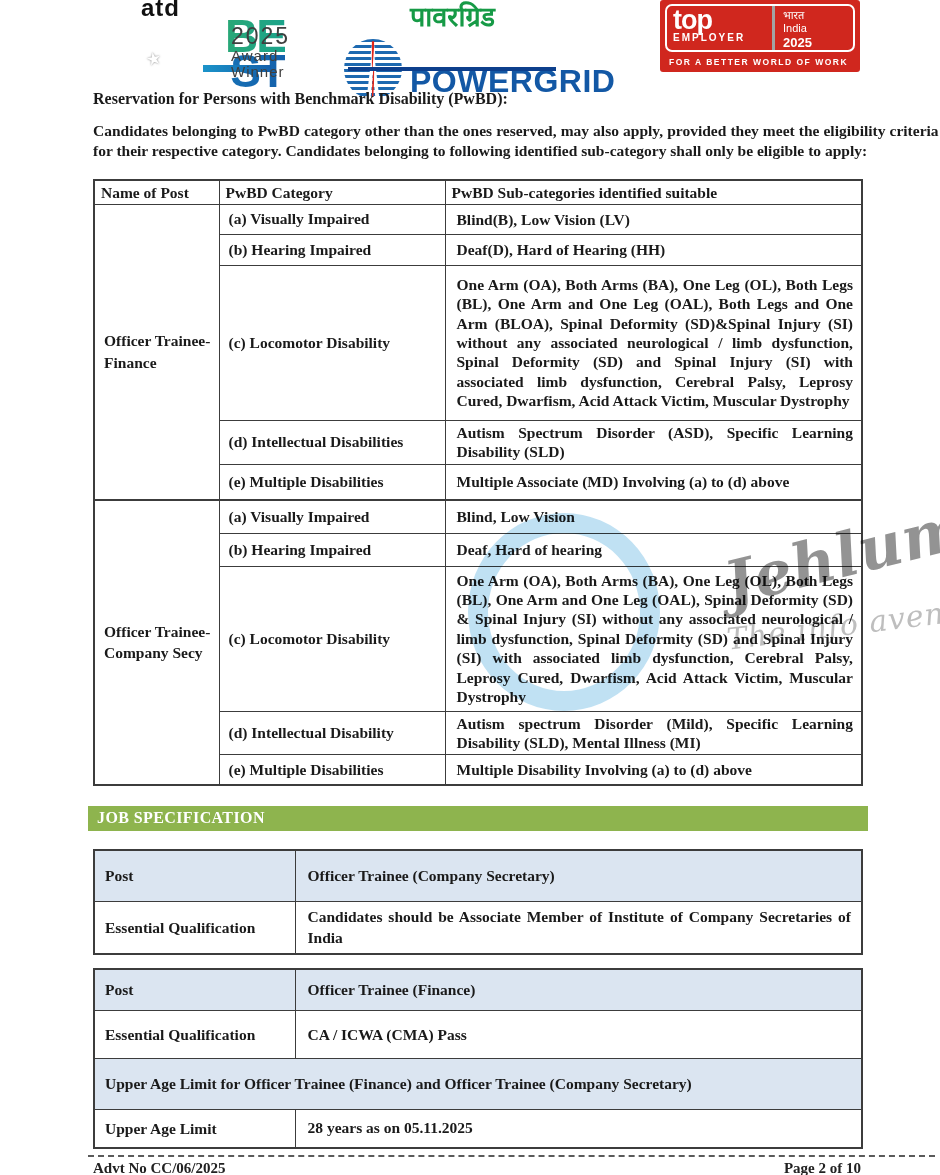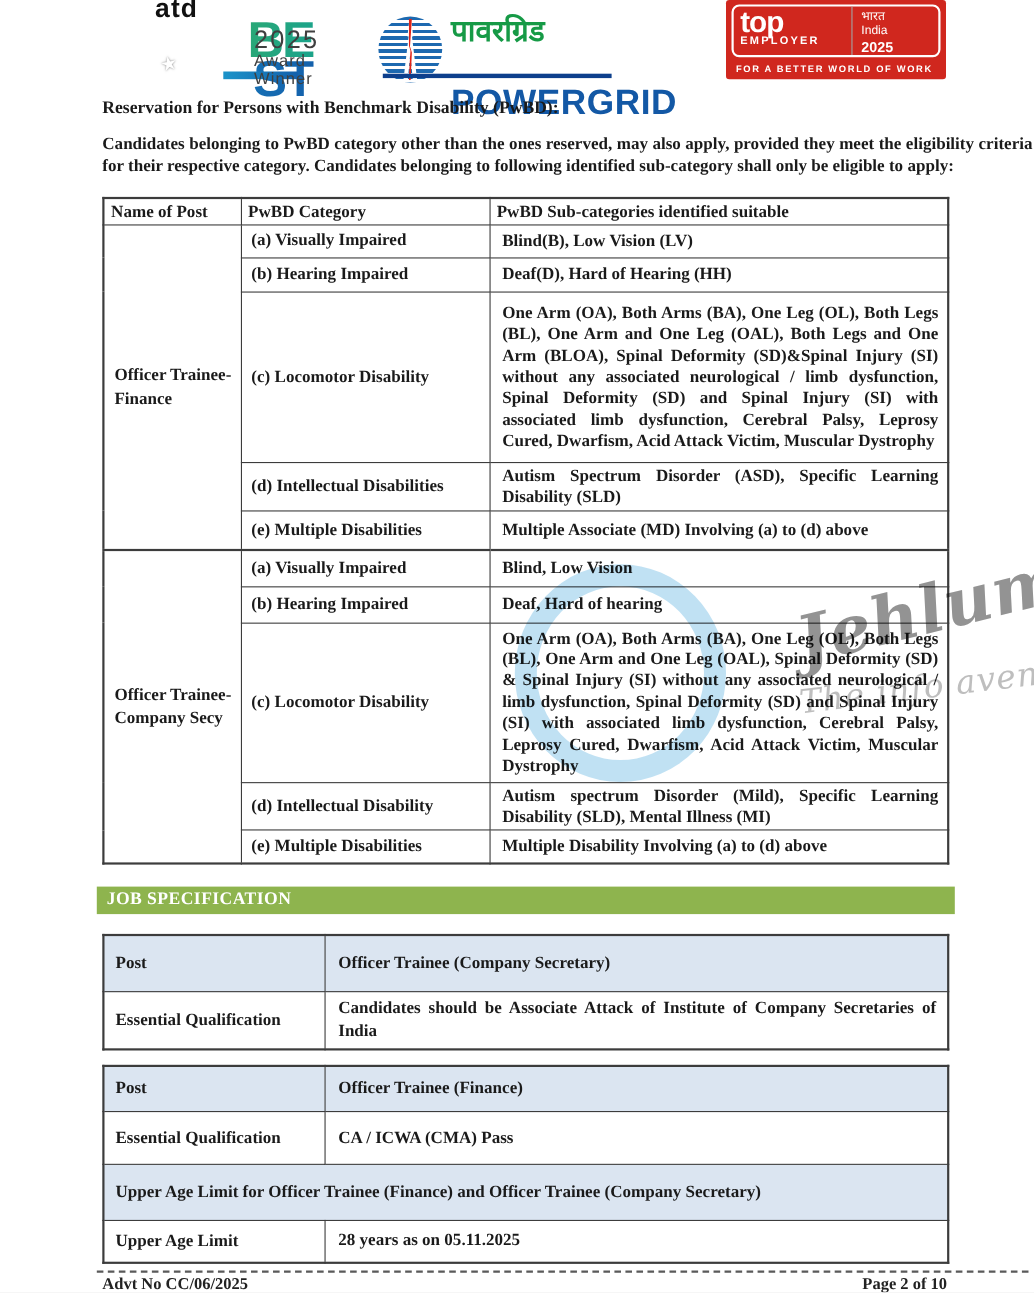--- a/index.html
+++ b/index.html
@@ -16,36 +16,36 @@
   .best-stack { position:relative; line-height:0.78; font-family:"Liberation Sans", sans-serif; font-weight:bold;text-align:right; }
   .best-row { font-size:46px; letter-spacing:-2px; -webkit-background-clip:text; background-clip:text; color:transparent; display:block; }
   .best-row.r1 { background-image:linear-gradient(95deg,#49b14a,#1ba38b); }
   .best-row.r2 { background-image:linear-gradient(95deg,#1b93c9,#1460ab); margin-left:6px; }
   .best-star { position:absolute; left:52px; top:34px; color:#ffffff; font-size:15px; text-shadow:0 0 2px rgba(0,0,0,0.55); transform:rotate(-12deg); }
   .t-bar { position:absolute; left:108px; top:46px; width:68px; height:7px; background:linear-gradient(90deg,#1b93c9,#1460ab); }
   .award-col { position:absolute; left:136px; top:28px; font-family:"Liberation Sans", sans-serif; color:#3f3f3f; }
   .award-col .yr { font-size:23px; letter-spacing:2px; line-height:1.0; }
   .award-col .aw { font-size:15px; letter-spacing:1px; line-height:1.05; }
 
-  .pg-logo { position:absolute; left:344px; top:15px; display:flex; align-items:flex-start; }
+  .pg-logo { position:absolute; left:344px; top:3px; display:flex; align-items:flex-end; }
   .pg-emblem { position:relative; width:58px; height:60px; border-radius:50%;
     background:repeating-linear-gradient(#1d69b0 0 3px, #ffffff 3px 6px); overflow:hidden; }
   .pg-tower { position:absolute; left:50%; top:3px; width:22px; height:54px; transform:translateX(-50%);
     background:#ffffff; clip-path:polygon(46% 0,54% 0,62% 28%,57% 28%,78% 100%,60% 100%,50% 55%,40% 100%,22% 100%,43% 28%,38% 28%); }
   .pg-bolt { position:absolute; left:50%; top:2px; width:3px; height:56px; transform:translateX(-50%); background:#e02418;
     clip-path:polygon(0 0,100% 0,40% 45%,100% 55%,60% 100%,0 100%,55% 52%,0 42%); }
   .pg-words { margin-left:8px; line-height:1.0; }
   .pg-hindi { color:#169a46; font-weight:bold; font-size:27px; font-family:"DejaVu Sans", sans-serif; line-height:1.0; }
   .pg-eng { color:#1358a5; font-weight:bold; font-size:32px; font-family:"Liberation Sans", sans-serif; letter-spacing:0.5px; line-height:1.1;margin-top:34px; }
   .pg-underline { position:absolute; left:348px; top:67px; width:208px; height:4px; background:#0d3f8c; }
 
   .te-badge { position:absolute; left:660px; top:0; width:200px; height:72px; background:#d0271e;
     border-radius:3px; font-family:"Liberation Sans", sans-serif; color:#fff; padding:4px 5px 0 5px; }
   .te-top { display:flex; border:2px solid #ffffff; border-radius:7px; height:48px; }
-  .te-left { width:108px; border-right:1px solid #a3a3a3; padding:2px 6px; }
+  .te-left { width:108px; border-right:3px solid #a3a3a3; padding:2px 6px; }
   .te-word { font-size:27px; font-weight:bold; line-height:0.9; letter-spacing:-1px; }
   .te-emp { font-size:10px; font-weight:bold; letter-spacing:2px; }
   .te-right { padding:3px 8px; font-size:11px; line-height:1.2; }
   .te-right .b { font-weight:bold; font-size:13px; }
   .te-tag { font-size:8.5px; font-weight:bold; letter-spacing:1.5px; padding:5px 2px 0 4px; }
 
   
   .content { position:absolute; left:93px; top:90px; width:920px; }
   .sec-heading { font-size:16px; font-weight:bold; margin-bottom:13px; }
   .sec-para { font-size:15.5px; font-weight:bold; text-align:justify; line-height:1.3; margin-bottom:18px; }
@@ -202,21 +202,21 @@
           <col style="width:201px">
           <col>
         </colgroup>
       <tbody>
           <tr class="bluerow" style="height:52px">
         <td class="lbl">Post</td>
         <td class="val">Officer Trainee (Company Secretary)</td>
       </tr>
       <tr style="height:52px">
         <td class="lbl">Essential Qualification</td>
-        <td class="val">Candidates should be Associate Attack of Institute of Company Secretaries of India</td>
+        <td class="val">Candidates should be Associate Member of Institute of Company Secretaries of India</td>
       </tr>
     </tbody>
       </table>
 
     <table class="spec t3">
       <colgroup>
           <col style="width:201px">
           <col>
         </colgroup>
       <tbody>

